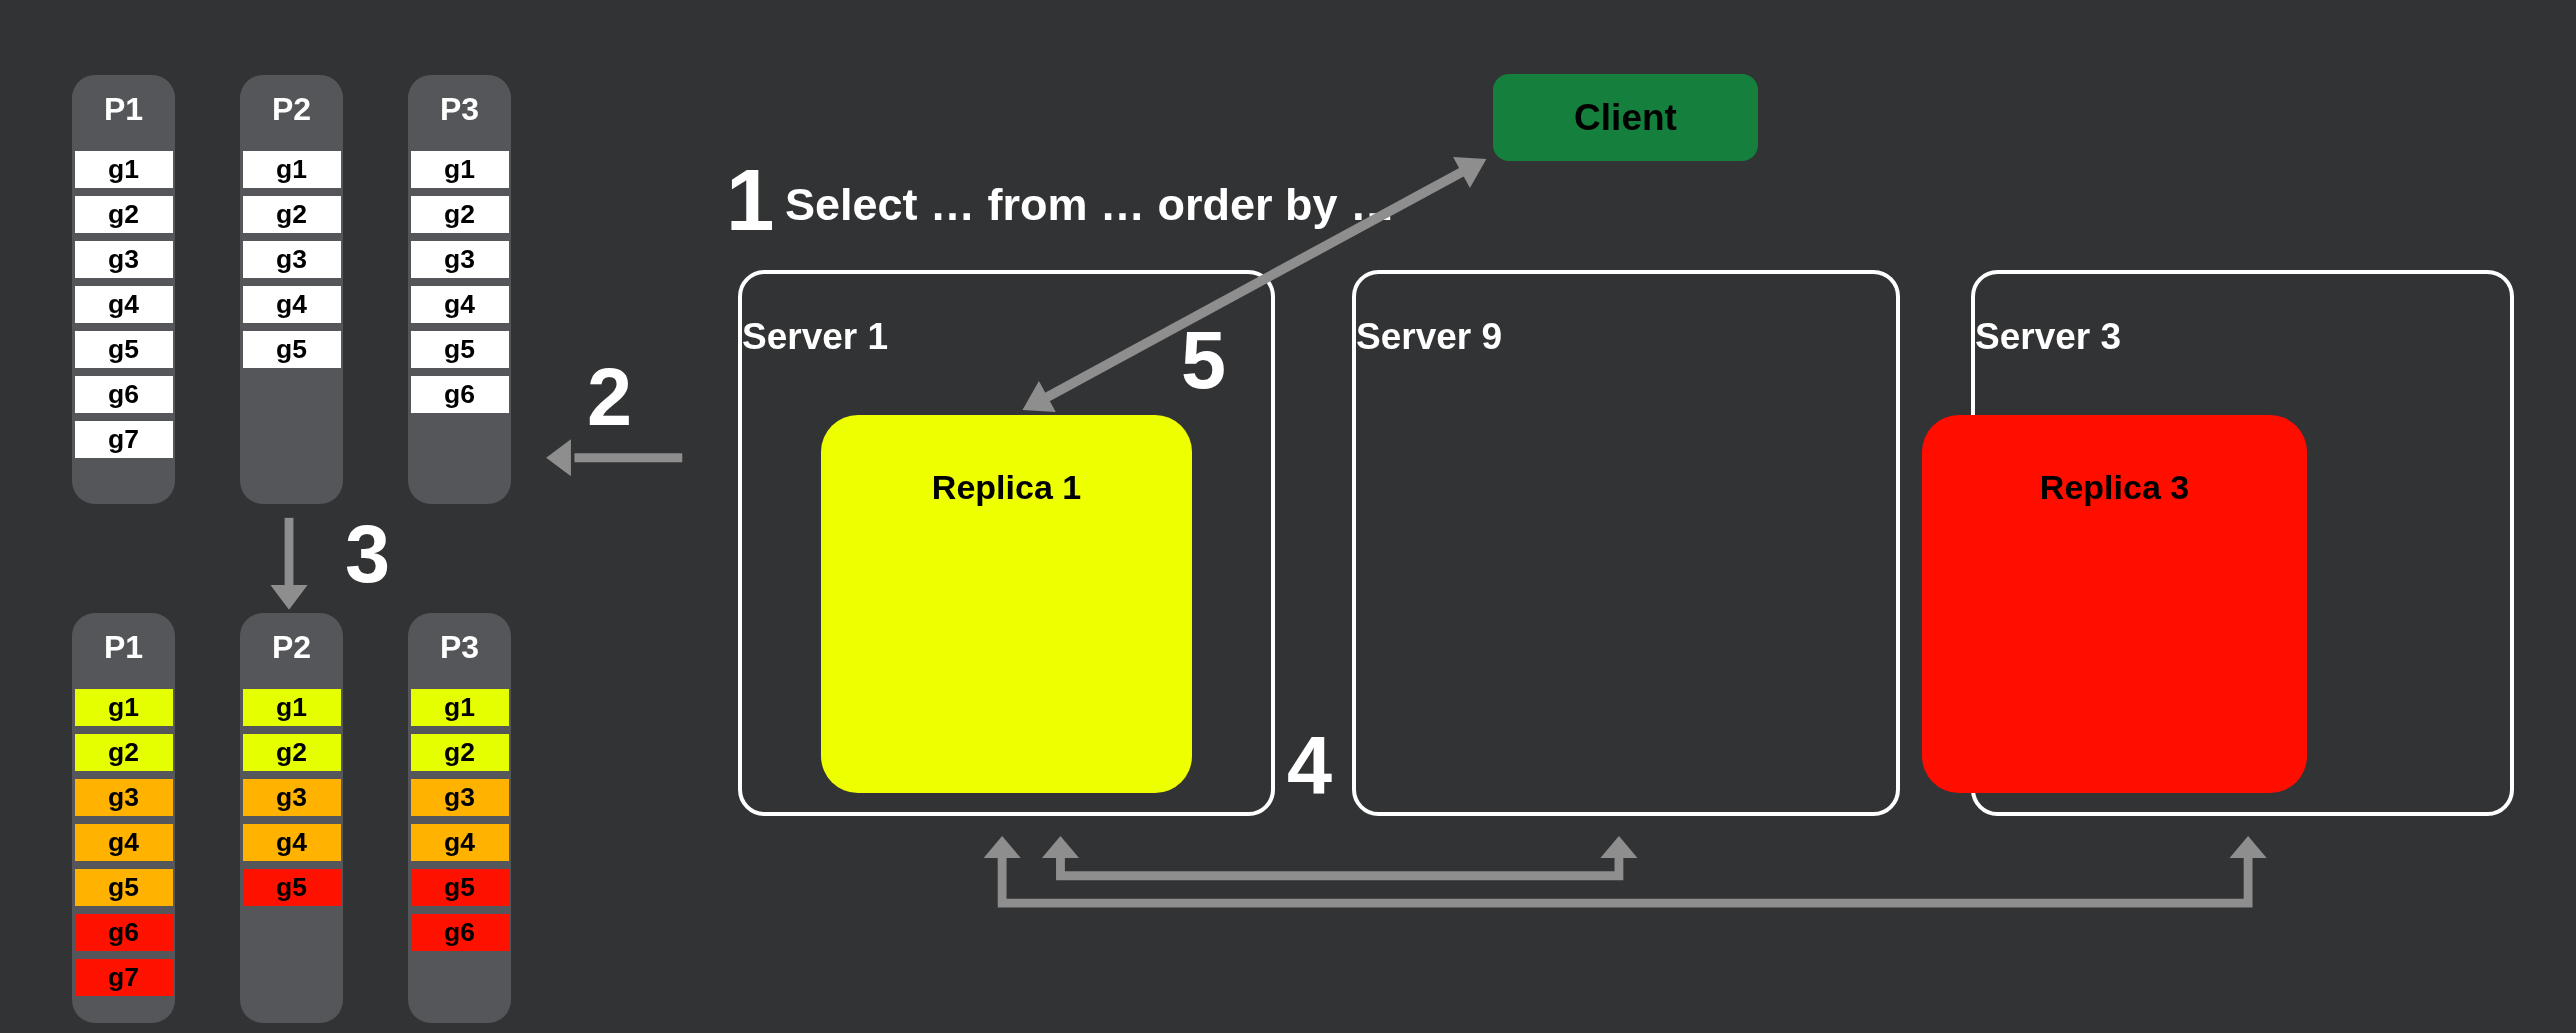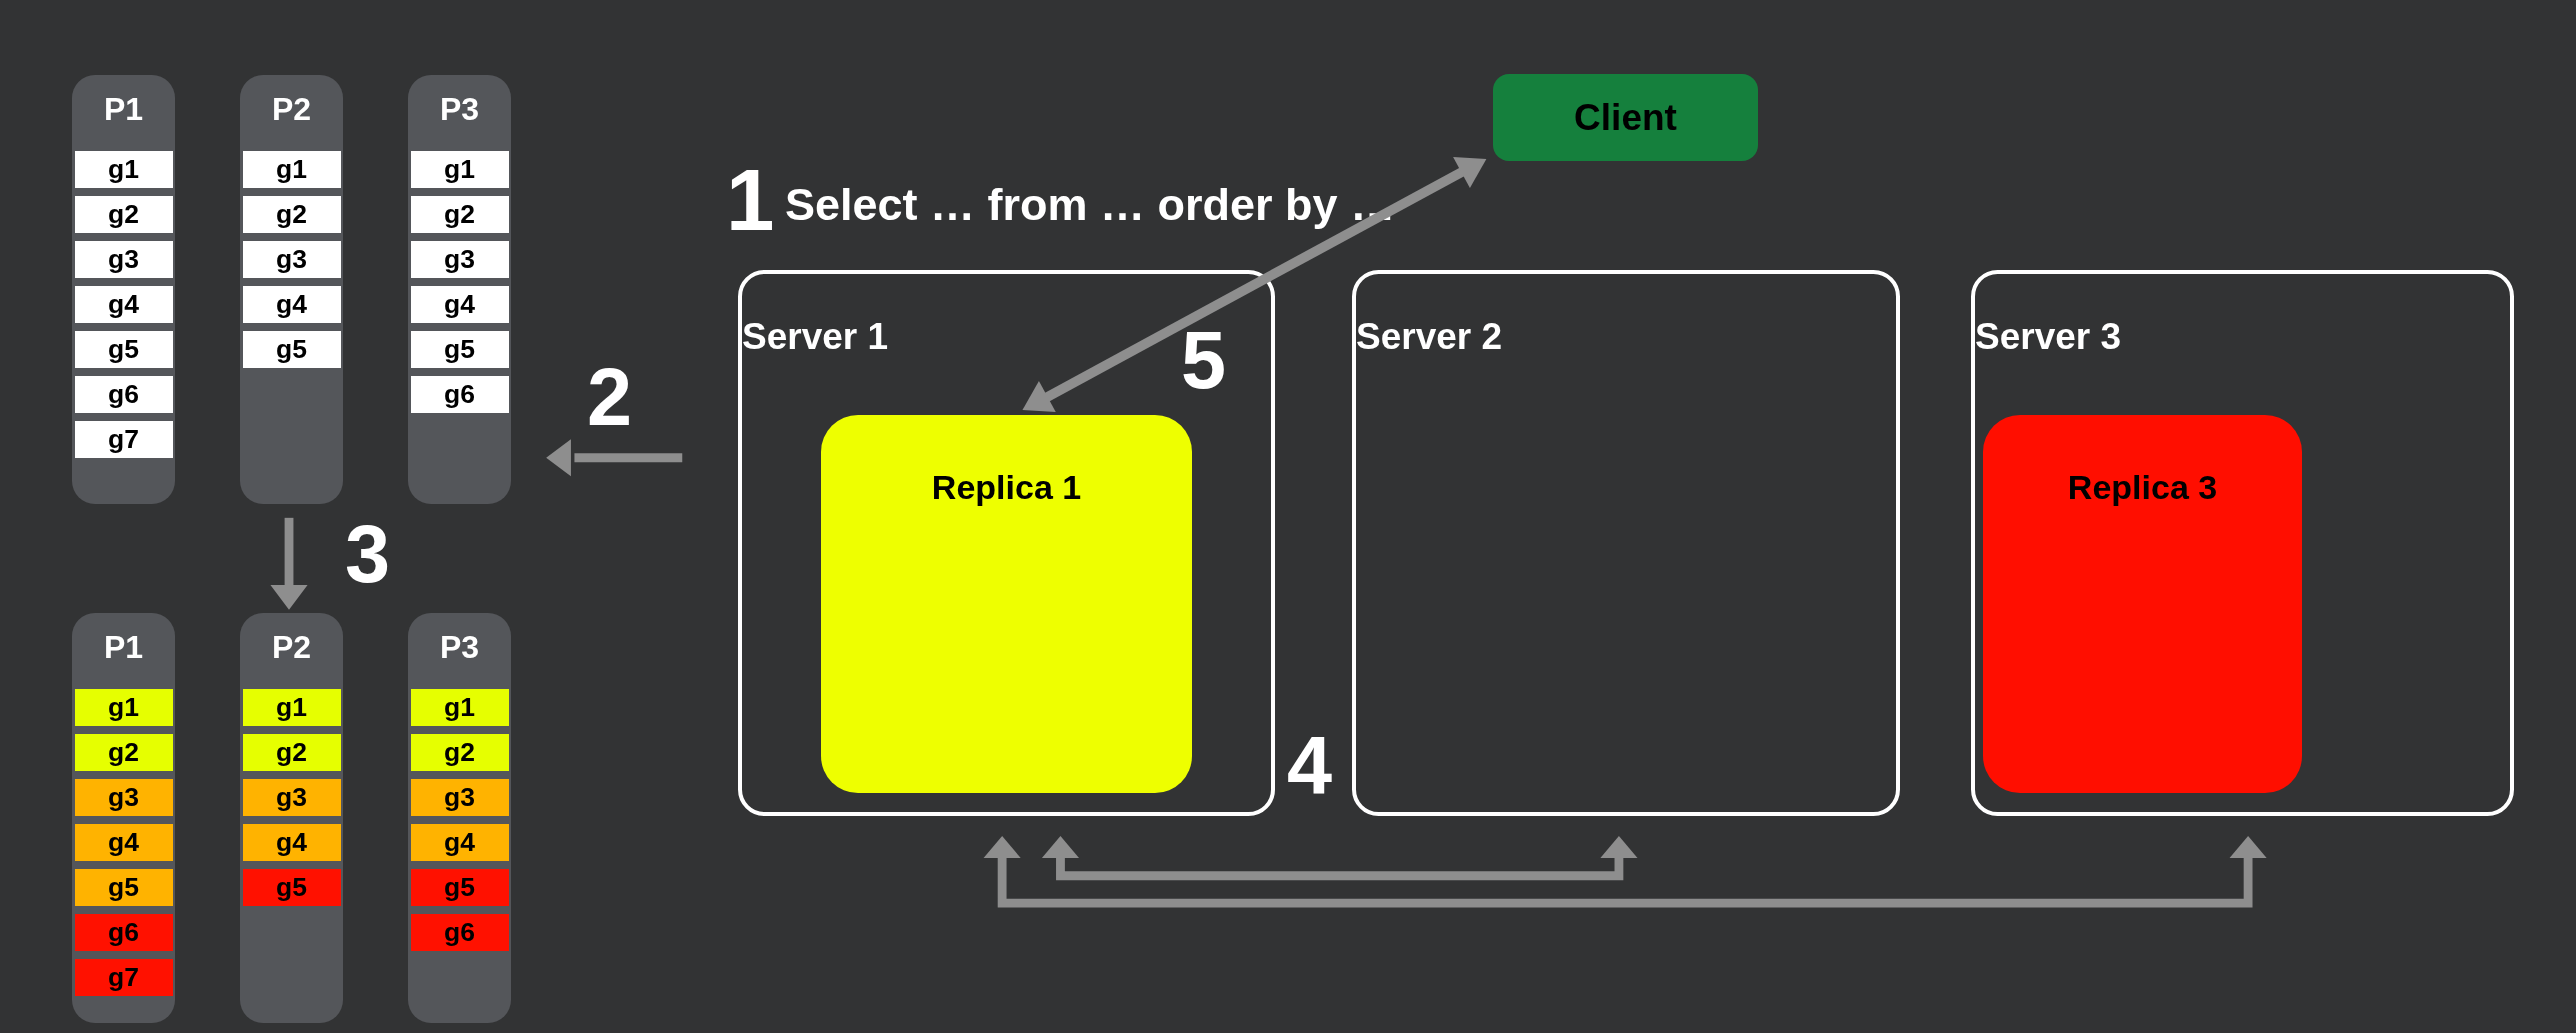--- a/index.html
+++ b/index.html
@@ -29,21 +29,21 @@
   
   .server{position:absolute;top:270px;height:546px;border:4.4px solid #fff;border-radius:26.5px;box-sizing:border-box;}
   #s1{left:738px;width:537px;}
   #s2{left:1352px;width:548px;}
   #s3{left:1971px;width:543px;}
   .server-label{margin-top:42px;color:#fff;font-size:37px;font-weight:700;}
   
   .replica{position:absolute;top:415px;height:378px;border-radius:37px;}
   #r1{left:821px;width:371px;}
   #r2{left:1435px;width:376px;}
-  #r3{left:1983px;width:319px;}
+  #r3{left:1922px;width:385px;}
   .replica-label{margin-top:53px;text-align:center;font-size:34px;font-weight:700;color:#000;}
   
   .client{position:absolute;left:1493px;top:74px;width:265px;height:87px;border-radius:16px;
           display:flex;align-items:center;justify-content:center;
           font-size:37px;font-weight:700;color:#000;z-index:5;}
   
   svg.arrows{position:absolute;left:0;top:0;z-index:4;pointer-events:none;}
 </style>
 </head>
 <body style="background: rgb(50, 51, 52);">
@@ -126,21 +126,21 @@
   <div class="step-num" id="n3">3</div>
   <div class="step-num" id="n4">4</div>
   <div class="step-num" id="n5">5</div>
 
   <div class="query">Select … from … order by …</div>
 
   <div class="server" id="s1" style="border-color: rgb(255, 255, 255);">
     <div class="server-label">Server 1</div>
   </div>
   <div class="server" id="s2" style="border-color: rgb(255, 255, 255);">
-    <div class="server-label">Server 2</div>
+    <div class="server-label">Server 9</div>
   </div>
   <div class="server" id="s3" style="border-color: rgb(255, 255, 255);">
     <div class="server-label">Server 3</div>
   </div>
 
   <div class="replica" id="r1" style="background: rgb(238, 255, 0);">
     <div class="replica-label">Replica 1</div>
   </div>
   <div class="replica" id="r3" style="background: rgb(255, 14, 0);">
     <div class="replica-label">Replica 3</div>

